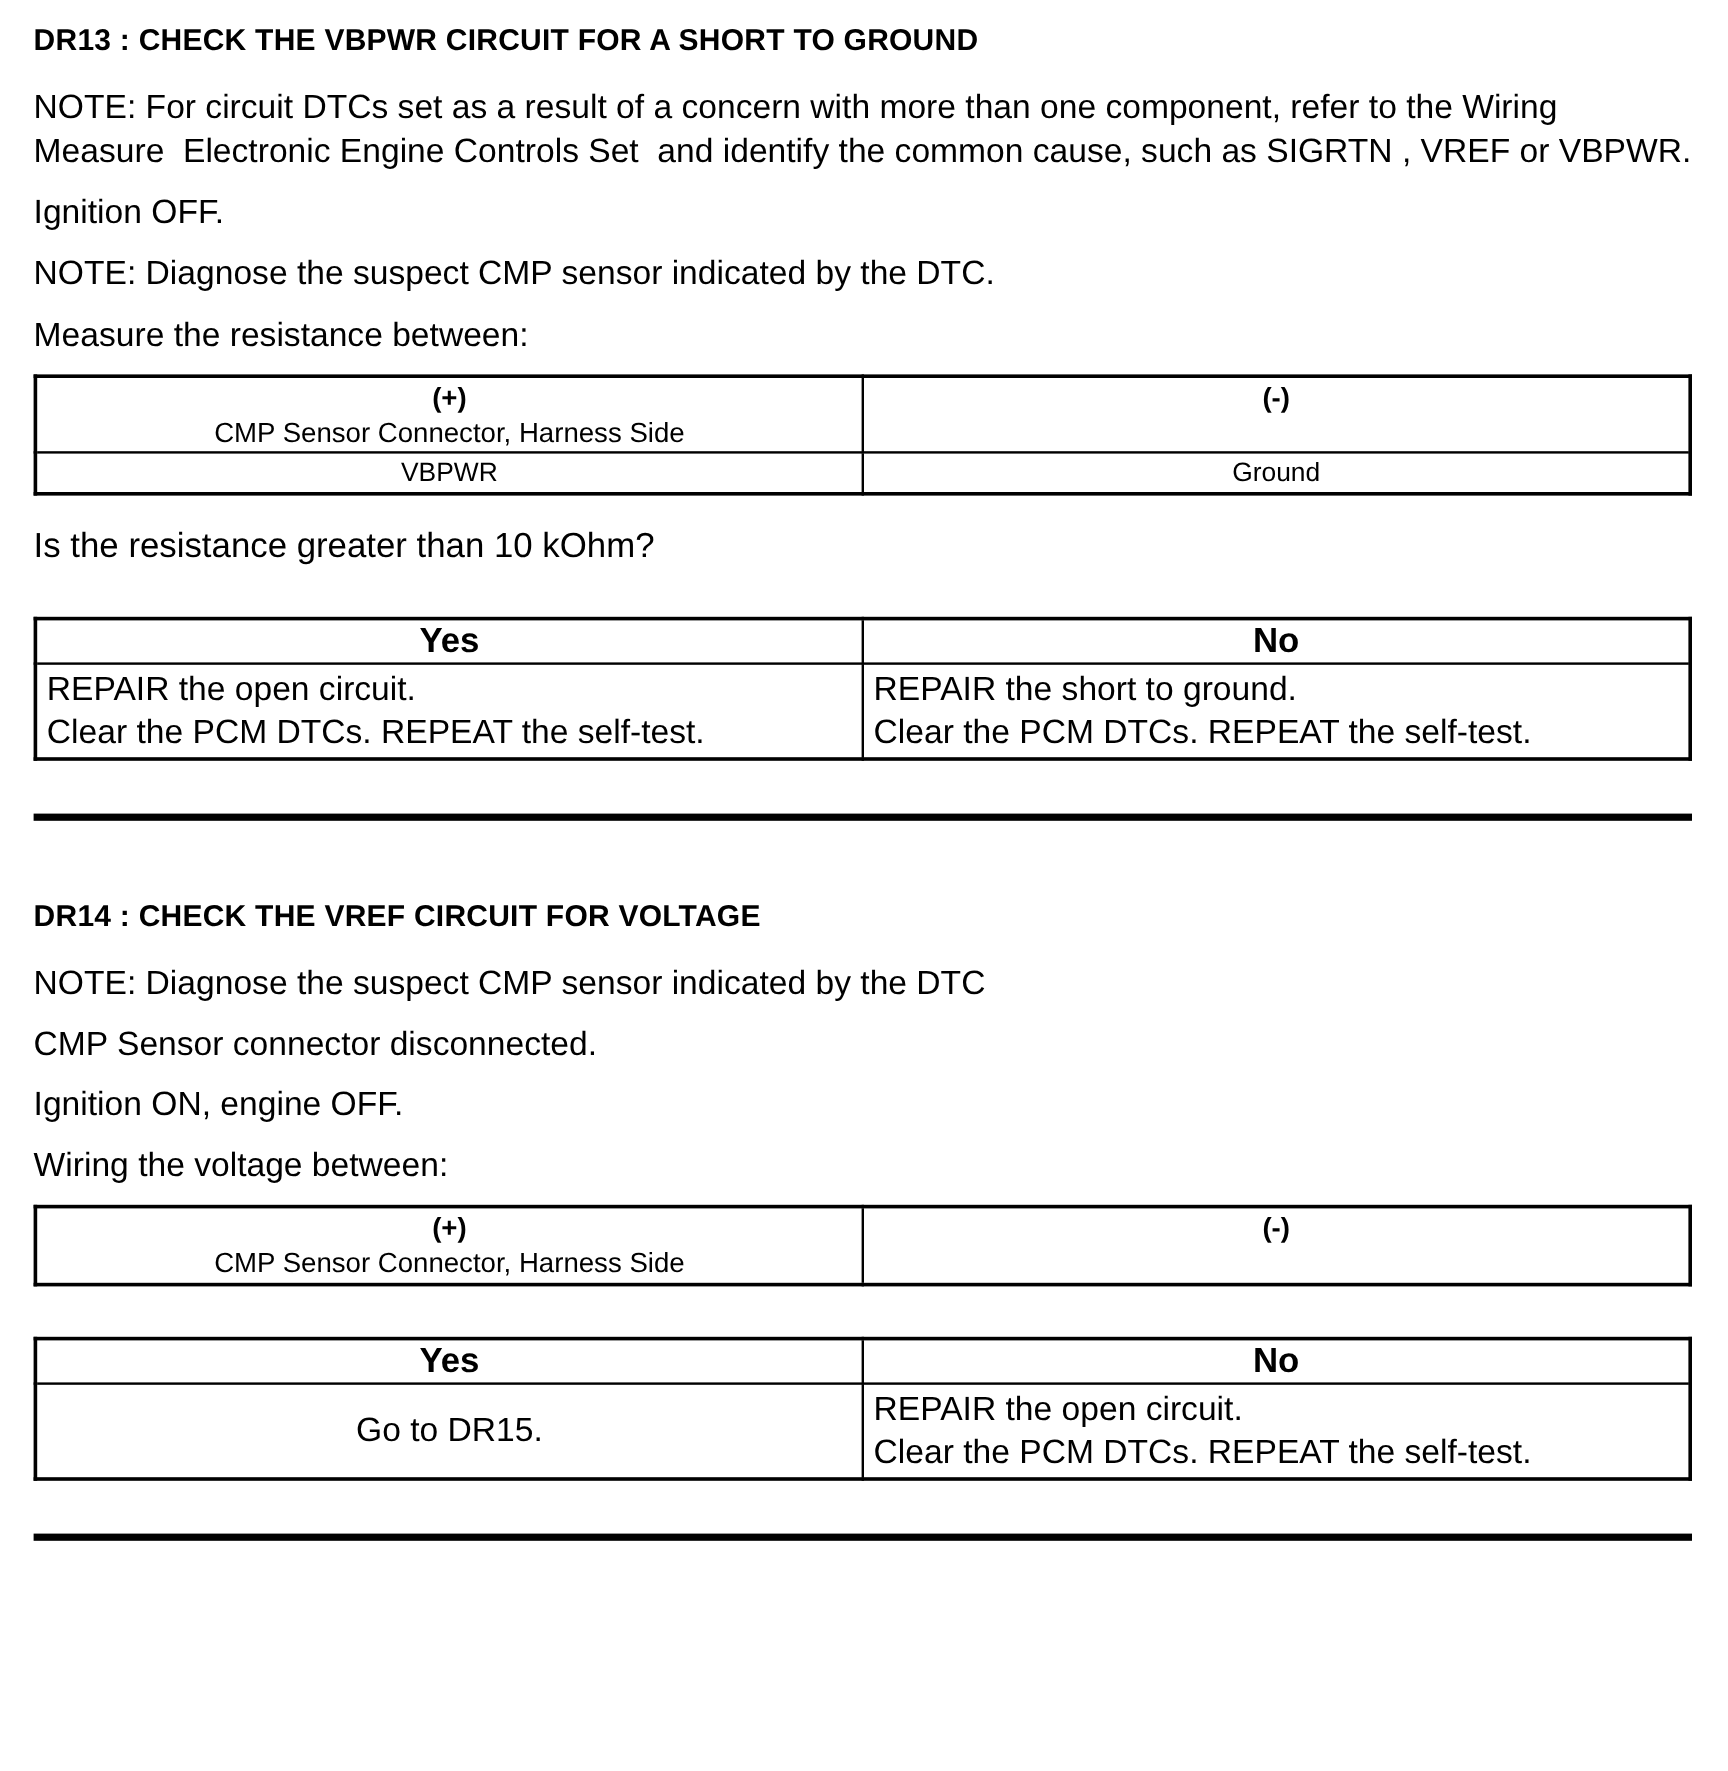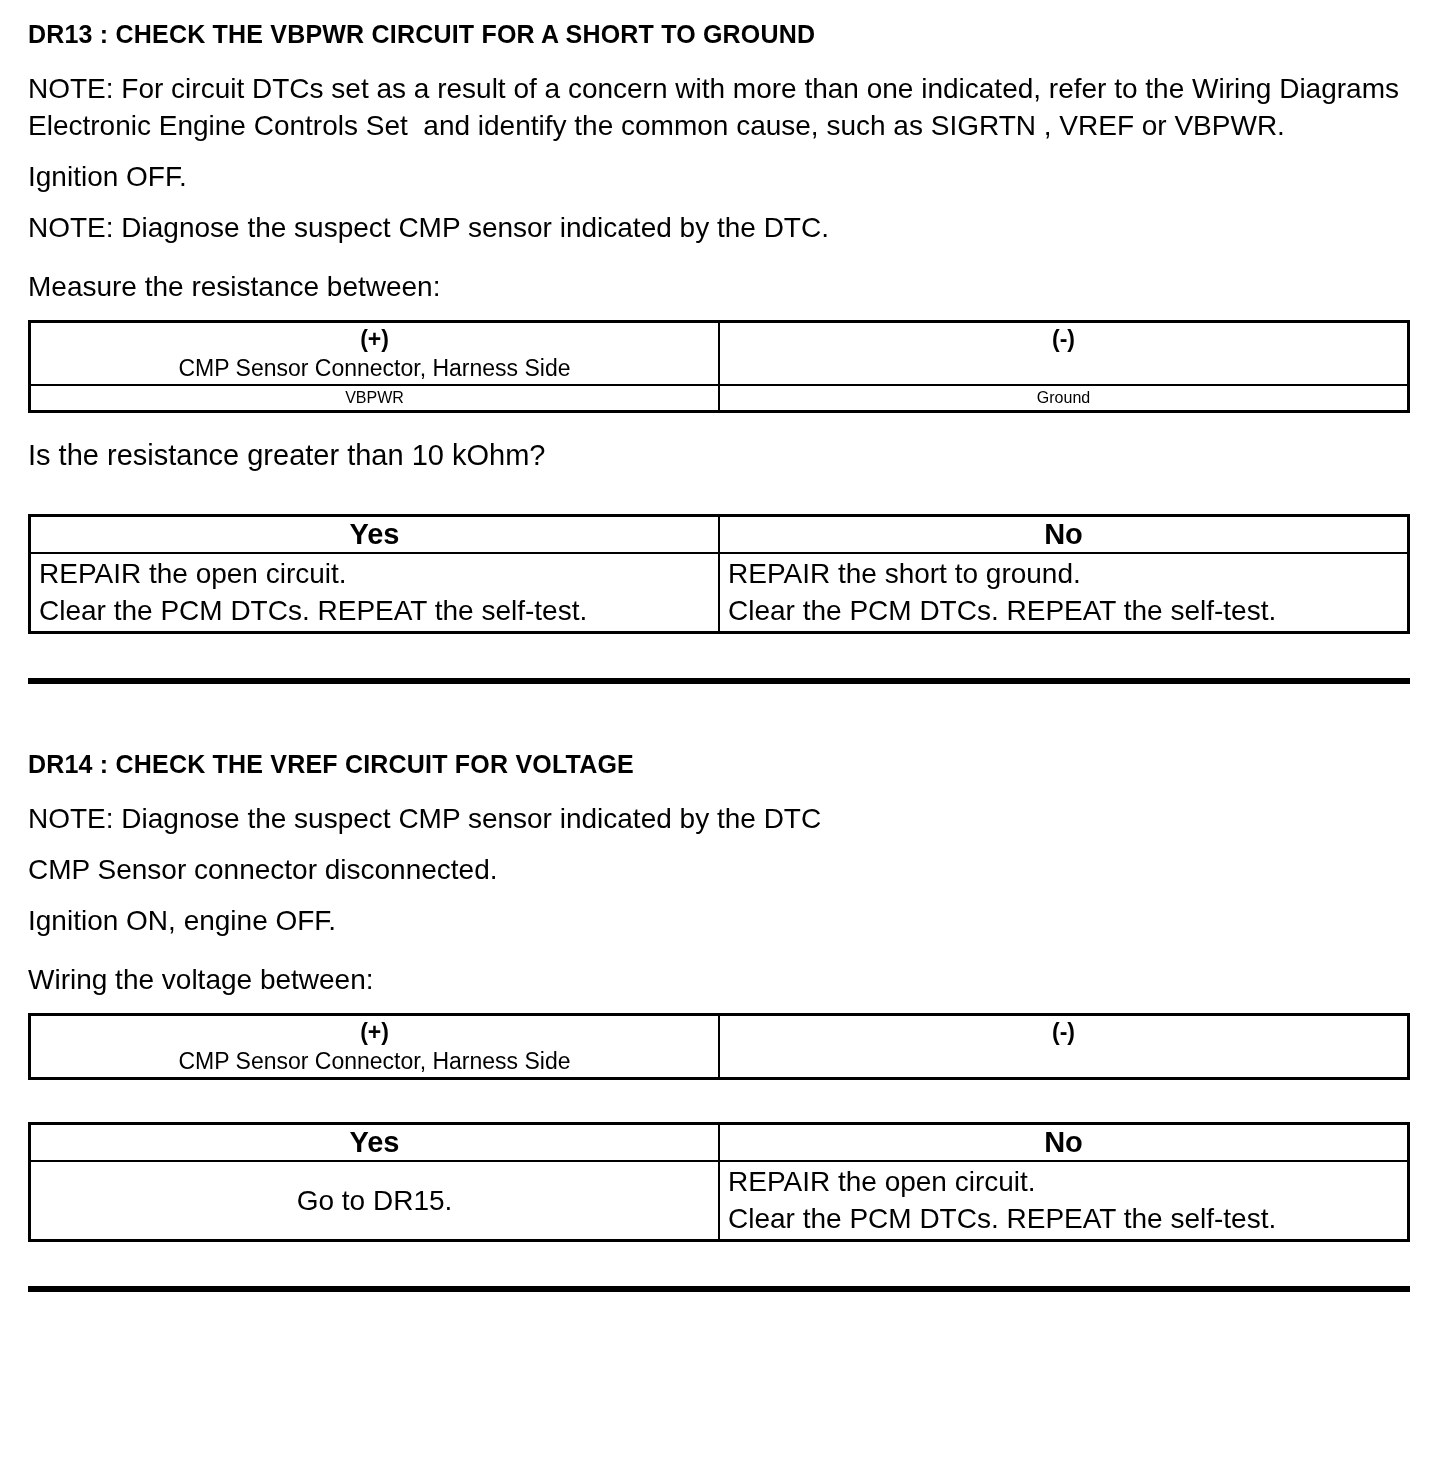--- a/index.html
+++ b/index.html
@@ -21,42 +21,42 @@
     margin: 8px 0 22px 0;
     letter-spacing: 0.2px;
   }
   .body-text {
     font-size: 28px;
     margin: 0 0 14px 0;
     line-height: 1.32;
     white-space: pre-wrap;
   }
   .spaced {
-    margin-top: 22px;
+    margin-top: 6px;
   }
   .question {
     font-size: 29px;
     font-weight: normal;
     margin: 26px 0 20px 0;
   }
   table.doc-table {
     width: 100%;
     border-collapse: collapse;
     border: 3px solid #000;
     margin: 14px 0 10px 0;
   }
   table.doc-table td, table.doc-table th {
     border: 2px solid #000;
     padding: 2px 10px;
     vertical-align: top;
   }
   table.meas td { width: 50%; text-align: center; }
   .meas-head-line1 { font-size: 23px; font-weight: bold; line-height: 1.25; }
   .meas-head-line2 { font-size: 23px; line-height: 1.25; }
-  .meas-value { font-size: 16px; line-height: 1.25; }
+  .meas-value { font-size: 22px; line-height: 1.25; }
   table.result { margin-top: 42px; border-radius: 31px; }
   table.result th {
     width: 50%;
     font-size: 29px;
     font-weight: bold;
     text-align: center;
     padding: 1px 10px;
   }
   table.result td {
     width: 50%;
@@ -78,21 +78,21 @@
   .divider-gap-bottom { margin-bottom: 66px; }
 </style>
 </head>
 <body>
 
 <div class="page">
 
   <div>
     <div class="section-title">DR13 : CHECK THE VBPWR CIRCUIT FOR A SHORT TO GROUND</div>
 
-    <p class="body-text">NOTE: For circuit DTCs set as a result of a concern with more than one indicated, refer to the Wiring Diagrams  Electronic Engine Controls Set  and identify the common cause, such as SIGRTN , VREF or VBPWR.</p>
+    <p class="body-text">NOTE: For circuit DTCs set as a result of a concern with more than one component, refer to the Wiring Measure  Electronic Engine Controls Set  and identify the common cause, such as SIGRTN , VREF or VBPWR.</p>
     <p class="body-text">Ignition OFF.</p>
     <p class="body-text">NOTE: Diagnose the suspect CMP sensor indicated by the DTC.</p>
     <p class="body-text spaced">Measure the resistance between:</p>
 
     <table class="doc-table meas">
       <tbody>
           <tr>
         <td>
           <div class="meas-head-line1">(+)</div>
           <div class="meas-head-line2">CMP Sensor Connector, Harness Side</div>

